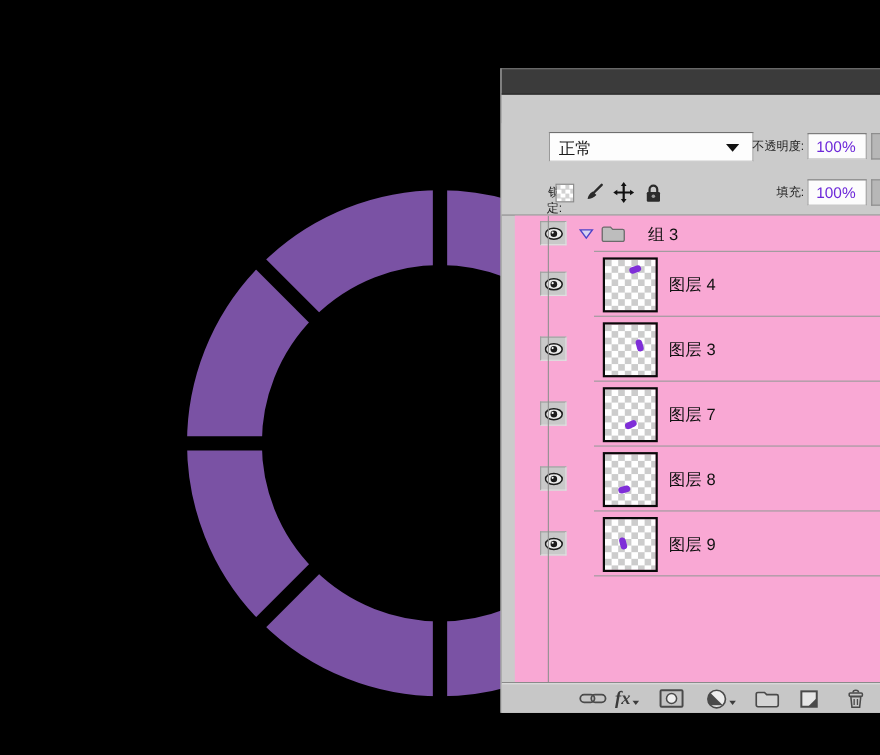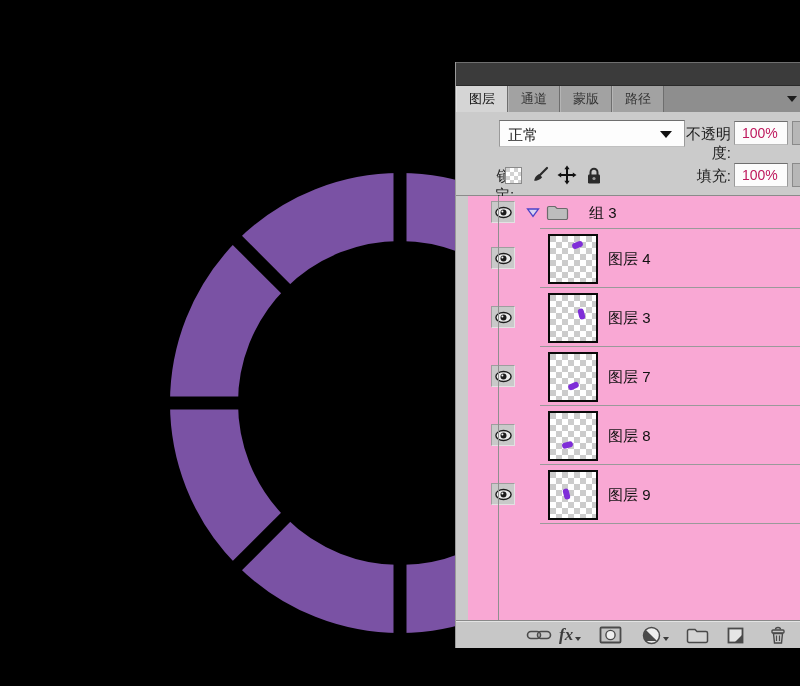--- a/index.html
+++ b/index.html
@@ -24,24 +24,24 @@
   .panel-menu-arrow { position:absolute; right:3px; top:10px; width:0; height:0;
          border-left:5px solid transparent; border-right:5px solid transparent; border-top:6px solid #1c1c1c; }
 
   .controls { position:absolute; left:0; top:50px; width:100%; height:84px; background:#cbcbcb; }
   .blend-row { position:absolute; left:0; top:0; width:100%; height:43px; }
   .blend-select { position:absolute; left:3px; top:8px; width:186px; height:27px; background:#fdfdfd;
          border:1px solid; border-color:#6f6f6f #9a9a9a #c0c0c0 #9a9a9a;margin-left:40px; }
   .blend-select .val { position:absolute; left:8px; top:5px; font-size:15px; color:#1a1a1a; }
   .blend-select .arrow { position:absolute; right:12px; top:10px; width:0; height:0;
          border-left:6px solid transparent; border-right:6px solid transparent; border-top:7px solid #111; }
-  .ctl-label { position:absolute; font-size:15px; color:#1c1c1c; width:85px; text-align:right;padding-left:24px; }
+  .ctl-label { position:absolute; font-size:11px; color:#1c1c1c; width:85px; text-align:right;padding-left:24px; }
   .ctl-field { position:absolute; left:278px; width:54px; height:24px; background:#fcfcfc;
          border:1px solid; border-color:#6f6f6f #9a9a9a #bbb #9a9a9a;
-         font-family:"Liberation Sans", sans-serif; font-size:14px; color:#be185d; padding-left:7px; }
+         font-family:"Liberation Sans", sans-serif; font-size:14px; color:#6d28d9; padding-left:7px; }
   .field-sliver { position:absolute; left:336px; width:9px; height:24px; background:#b7b7b7;
          border:1px solid #8a8a8a; border-right:none; }
   .lock-row { position:absolute; left:0; top:43px; width:100%; height:41px; border-bottom:1px solid #8b8b8b; }
   .lock-icons { position:absolute; left:46px; top:8px; height:24px; display:flex; gap:5px; align-items:center; }
   .lock-btn { width:22px; height:22px; display:flex; align-items:center; justify-content:center; }
   .checker-sq { width:17px; height:17px; border:1px solid #8a8a8a;
          background:repeating-conic-gradient(#ffffff 0% 25%, #d2d2d2 0% 50%) 0 0/8px 8px; }
 
   
   .layer-list { position:absolute; left:12px; top:134px; width:100%; height:424px; background:#f9a8d4; overflow:hidden;padding-left:20px; }
@@ -83,27 +83,20 @@
       <line x1="400" y1="251" x2="400" y2="163" stroke="#000000" stroke-width="13" transform="rotate(135 400 403)"></line>
       <line x1="400" y1="251" x2="400" y2="163" stroke="#000000" stroke-width="13" transform="rotate(180 400 403)"></line>
       <line x1="400" y1="251" x2="400" y2="163" stroke="#000000" stroke-width="13" transform="rotate(225 400 403)"></line>
       <line x1="400" y1="251" x2="400" y2="163" stroke="#000000" stroke-width="13" transform="rotate(270 400 403)"></line>
       <line x1="400" y1="251" x2="400" y2="163" stroke="#000000" stroke-width="13" transform="rotate(315 400 403)"></line>
     </svg>
 
   <div class="panel">
     <div class="panel-header-dark"></div>
 
-    <div class="tabbar">
-      <div class="tab active">图层</div>
-      <div class="tab">通道</div>
-      <div class="tab">蒙版</div>
-      <div class="tab">路径</div>
-      <div class="panel-menu-arrow"></div>
-    </div>
 
     <div class="controls">
       <div class="blend-row">
         <div class="blend-select">
           <span class="val">正常</span>
           <span class="arrow"></span>
         </div>
         <span class="ctl-label" style="left:190px; top:13px;">不透明度:</span>
         <input class="ctl-field" style="top: 9px;" value="100%">
         <div class="field-sliver" style="top:9px;"></div>

